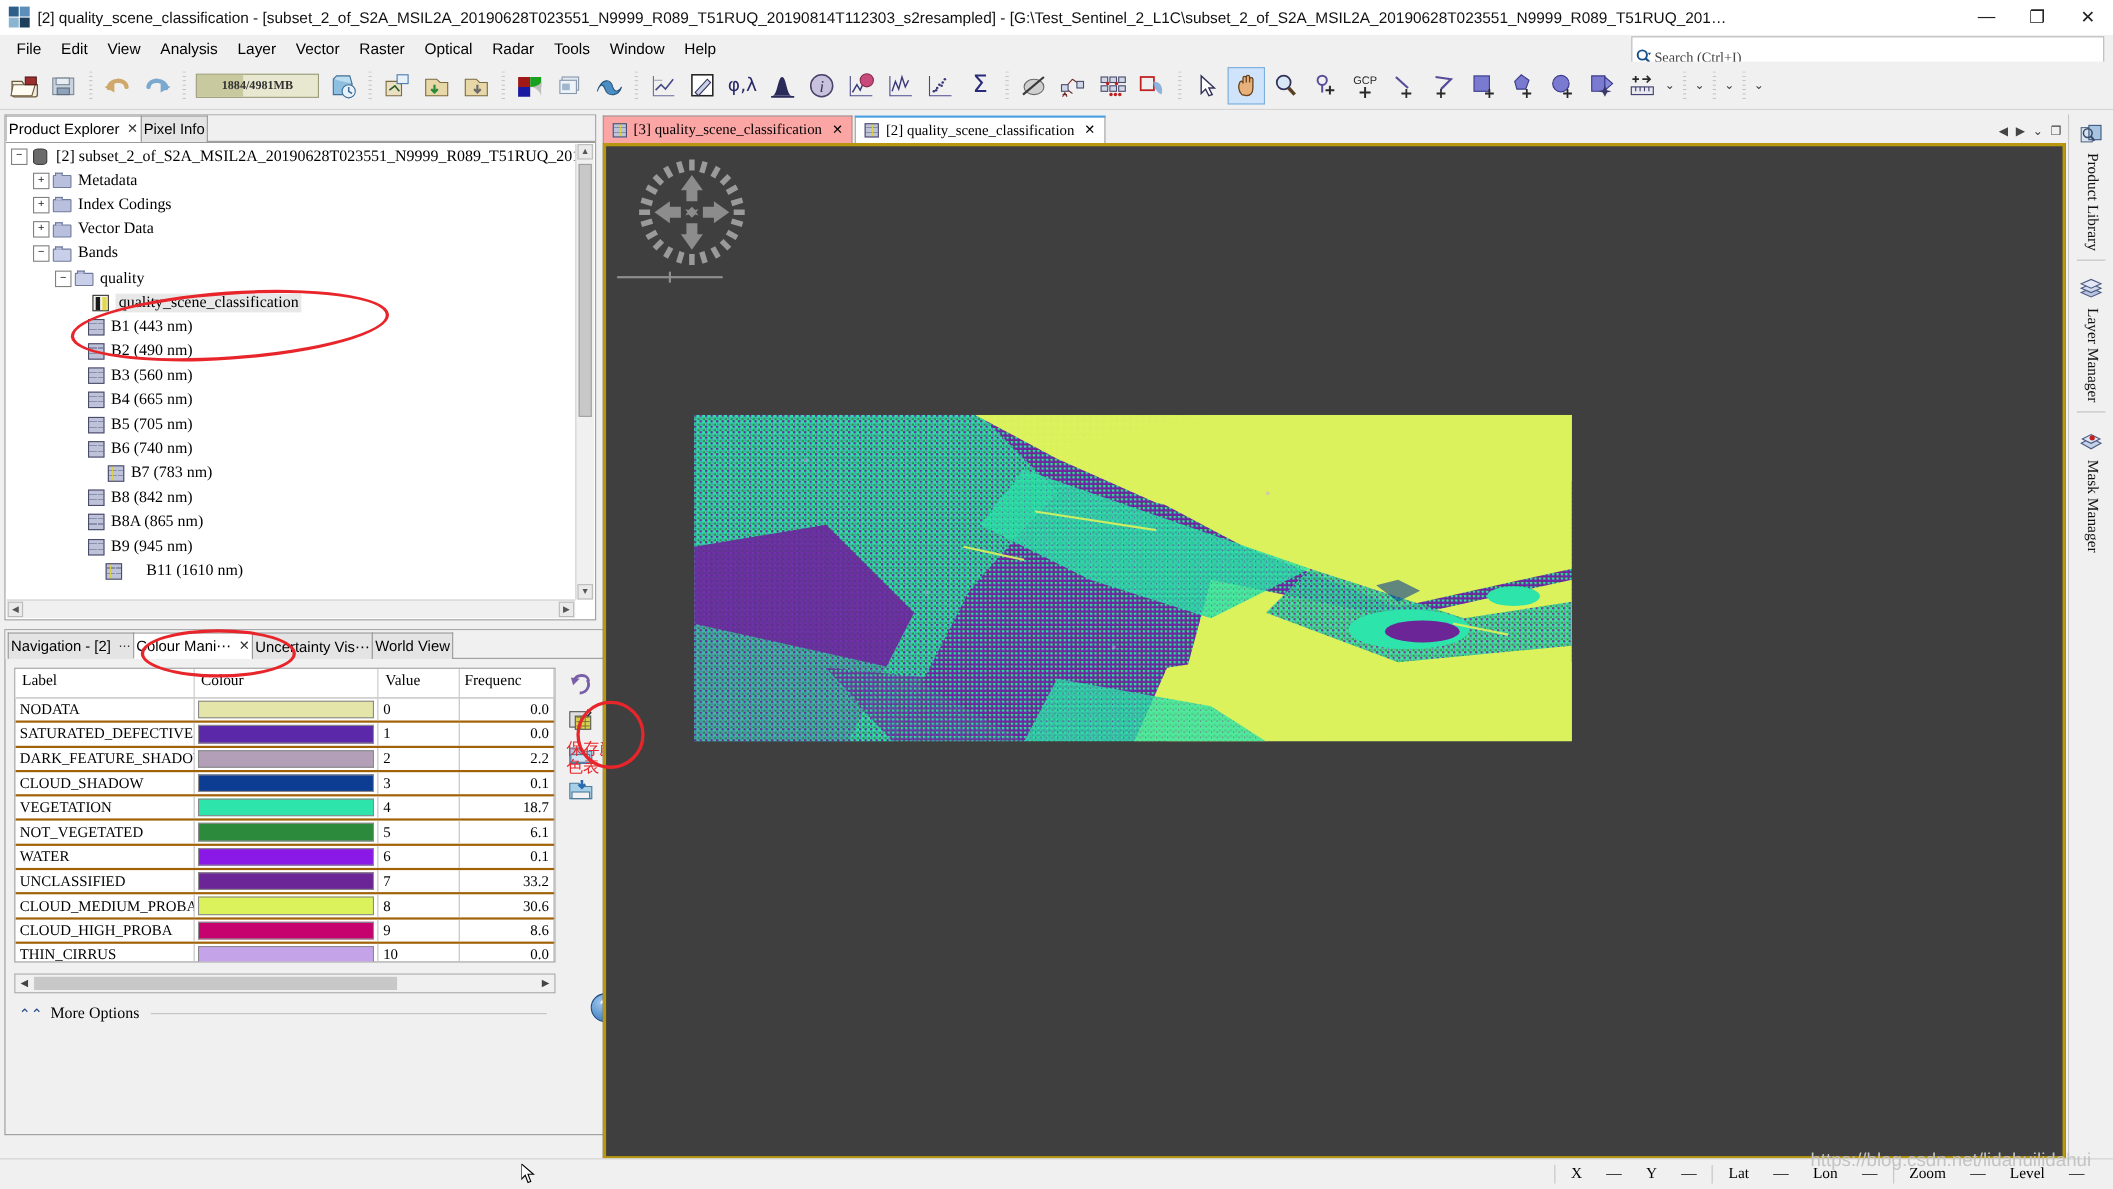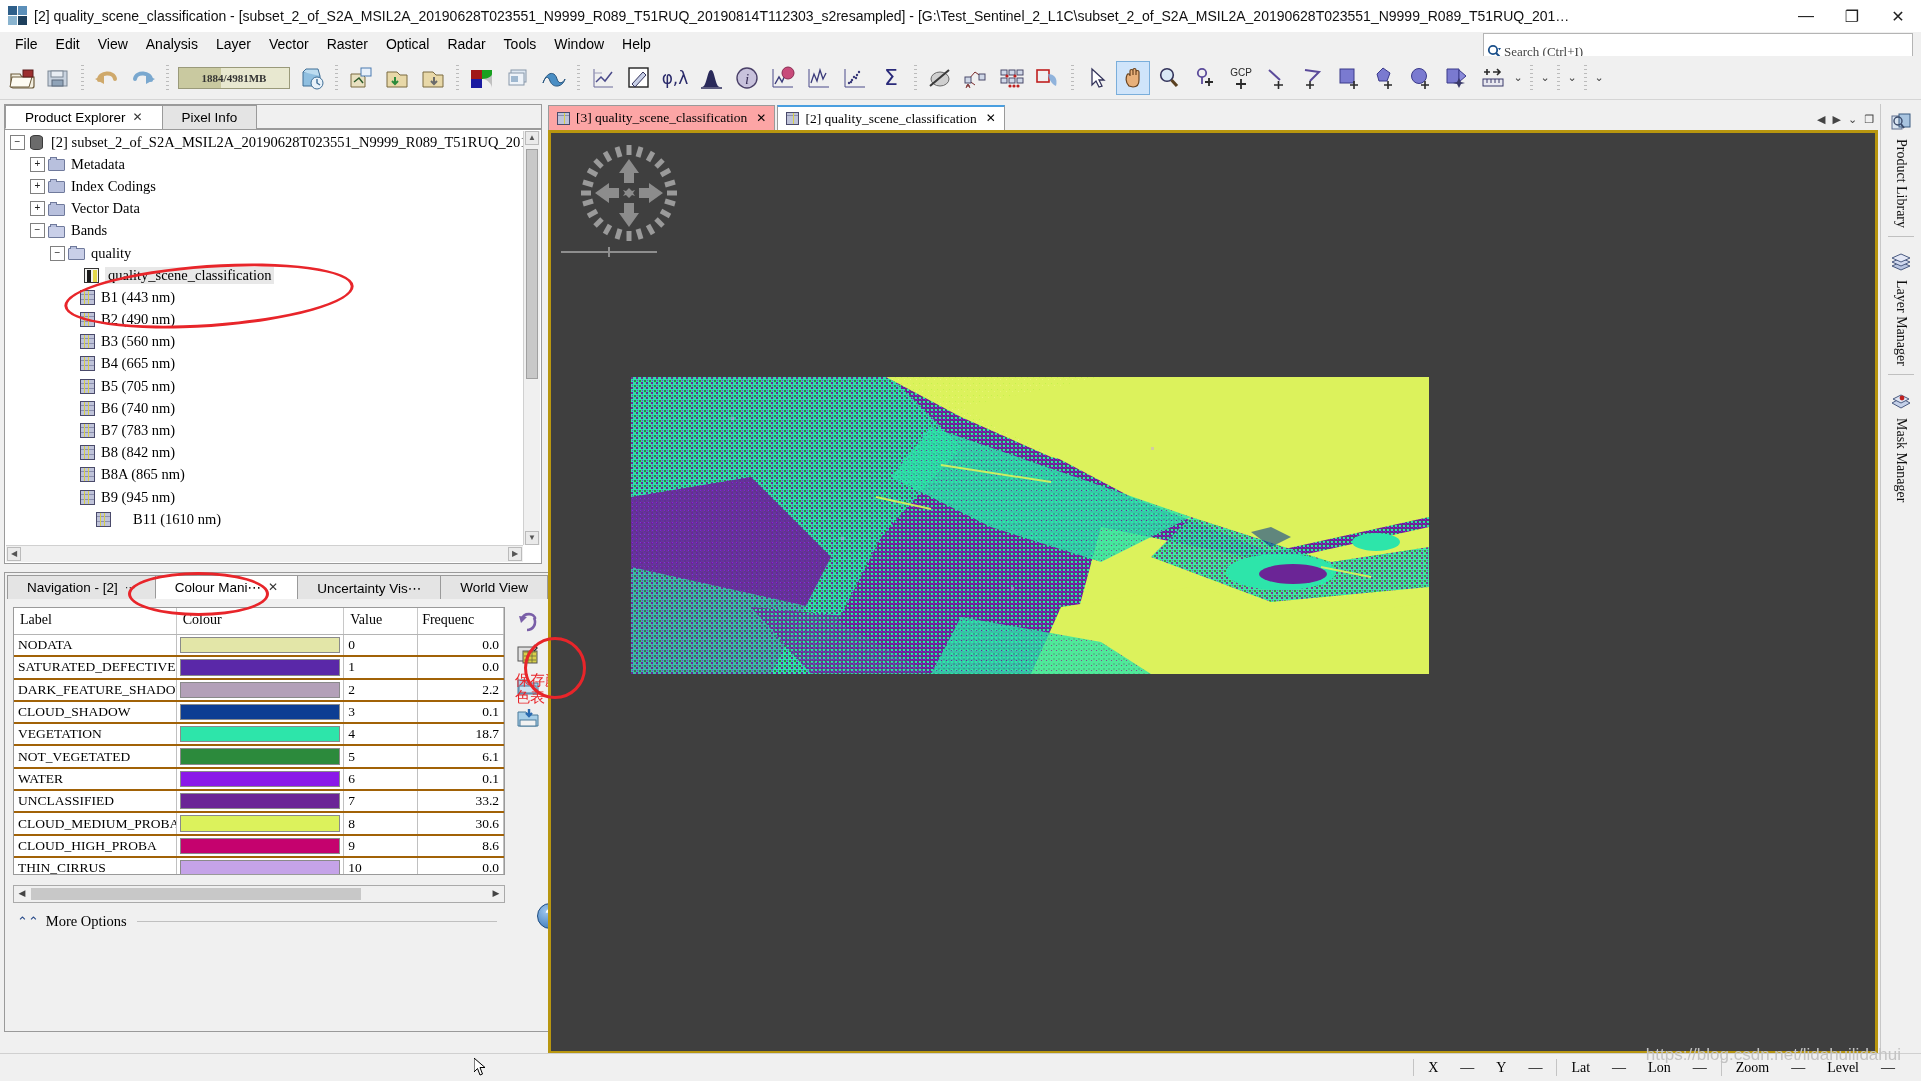--- a/index.html
+++ b/index.html
@@ -46,21 +46,21 @@
        background-image:linear-gradient(to bottom,#bbb 1px,transparent 1px);
        background-size:3px 4px;}
   .mem{width:112px;height:22px;border:1px solid #9a9a7a;background:#e8e8d0;position:relative;
        margin:0 4px;display:flex;align-items:center;justify-content:center;box-sizing:border-box;}
   .mem .bar{position:absolute;left:0;top:0;bottom:0;width:38%;background:#c9c9a0;}
   .mem span{position:relative;font-size:11px;font-family:"Liberation Serif",serif;color:#333;font-weight:bold;}
   .chev{width:14px;height:34px;display:flex;align-items:center;justify-content:center;color:#444;font-size:11px;}
   .panel{position:absolute;background:#fff;border:1px solid #9a9a9a;box-sizing:border-box;}
   .tabbar{height:25px;background:#f0f0f0;display:flex;align-items:flex-end;
           border-bottom:1px solid #9a9a9a;box-sizing:border-box;position:relative;}
-  .ptab{height:24px;display:flex;align-items:center;padding:0 19px;font-size:13.5px;
+  .ptab{height:24px;display:flex;align-items:center;padding:0 2px;font-size:13.5px;
         border:1px solid #9a9a9a;border-bottom:none;background:#e4e4e4;margin-right:-1px;
         box-sizing:border-box;white-space:nowrap;color:#000;}
   .ptab.sel{background:#fff;border-bottom:1px solid #fff;font-weight:normal;}
   .ptab .x{margin-left:7px;font-size:12px;color:#333;}
 
   
   .tree{position:absolute;left:1px;top:26px;right:18px;bottom:18px;overflow:hidden;
         background:#fff;font-family:"Liberation Serif",serif;font-size:14.5px;}
   .trow{display:flex;align-items:center;height:22.2px;white-space:nowrap;padding-left:4px;}
   .tog{width:13px;height:13px;border:1px solid #808080;background:#fff;margin-right:3px;
@@ -560,21 +560,21 @@
       <div class="trow" style="padding-left:60px;">
         <span class="dots"></span>
         <span class="bandico"></span>
         <span class="tlabel">B5 (705 nm)</span>
       </div>
       <div class="trow" style="padding-left:60px;">
         <span class="dots"></span>
         <span class="bandico"></span>
         <span class="tlabel">B6 (740 nm)</span>
       </div>
-      <div class="trow" style="padding-left:60px;">
+      <div class="trow" style="padding-left:78px;">
         <span class="dots"></span>
         <span class="bandico"></span>
         <span class="tlabel">B7 (783 nm)</span>
       </div>
       <div class="trow" style="padding-left:60px;">
         <span class="dots"></span>
         <span class="bandico"></span>
         <span class="tlabel">B8 (842 nm)</span>
       </div>
       <div class="trow" style="padding-left:60px;">

